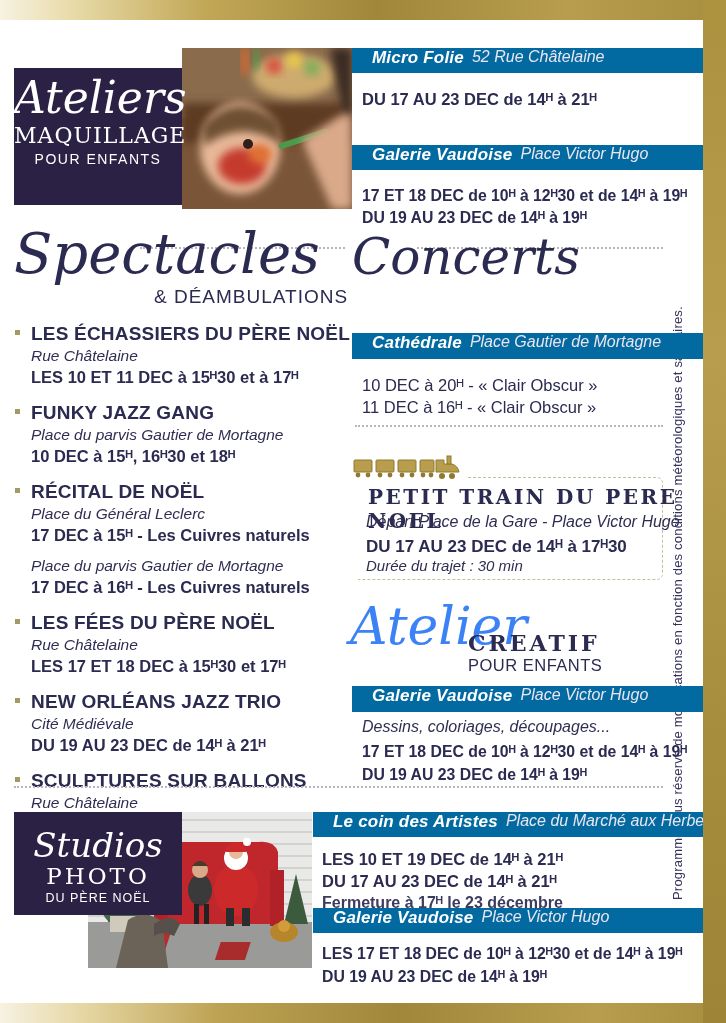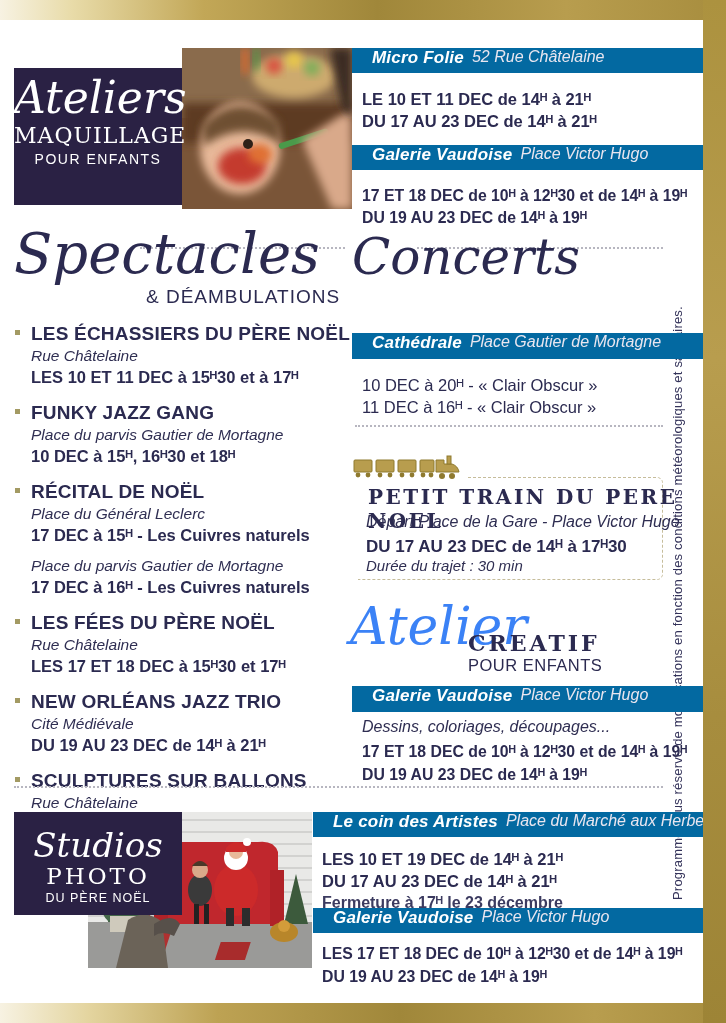--- a/index.html
+++ b/index.html
@@ -86,38 +86,37 @@
     <div class="script" style="font-size:44px;padding-top:8px;">Ateliers</div>
     <div class="serif-title" style="color:#fff;font-size:22px;letter-spacing:1px;margin-top:3px;">MAQUILLAGE</div>
     <div style="font-size:14px;letter-spacing:1.5px;margin-top:3px;font-weight:300;">POUR ENFANTS</div>
   </div>
 
   <div class="abs venue-bar" style="left:352px;top:48px;width:311px;height:25px;">
     <span class="venue-name">Micro Folie</span>
     <span class="venue-place">52 Rue Châtelaine</span>
   </div>
   <div class="abs sched" style="left:362px;top:88px;">
-    <div>LE 10 ET 11 DEC de 14ᴴ à 21ᴴ</div>
     <div>DU 17 AU 23 DEC de 14ᴴ à 21ᴴ</div>
   </div>
 
   <div class="abs venue-bar" style="left:352px;top:145px;width:311px;height:25px;">
     <span class="venue-name">Galerie Vaudoise</span>
     <span class="venue-place">Place Victor Hugo</span>
   </div>
   <div class="abs sched" style="left:362px;top:185px;font-size:15.8px;">
     <div>17 ET 18 DEC de 10ᴴ à 12ᴴ30 et de 14ᴴ à 19ᴴ</div>
     <div>DU 19 AU 23 DEC de 14ᴴ à 19ᴴ</div>
   </div>
 
   <div class="abs dots" style="left:140px;top:247px;width:205px;"></div>
   <div class="abs dots" style="left:417px;top:247px;width:246px;"></div>
 
   <div class="abs script" style="left:14px;top:226px;font-size:56px;color:#2b2a50;">Spectacles</div>
-  <div class="abs" style="left:146px;top:286px;font-size:19px;letter-spacing:1px;color:#2b2a50;">&amp; DÉAMBULATIONS</div>
+  <div class="abs" style="left:154px;top:286px;font-size:19px;letter-spacing:1px;color:#2b2a50;">&amp; DÉAMBULATIONS</div>
 
   <div class="abs script" style="left:352px;top:232px;font-size:50px;color:#2b2a50;">Concerts</div>
 
   <div class="abs events" style="left:14px;top:322px;">
     <div class="event">
       <span class="bullet"></span>
       <div class="event-title">LES ÉCHASSIERS DU PÈRE NOËL</div>
       <div class="event-place">Rue Châtelaine</div>
       <div class="event-time">LES 10 ET 11 DEC à 15ᴴ30 et à 17ᴴ</div>
     </div>

